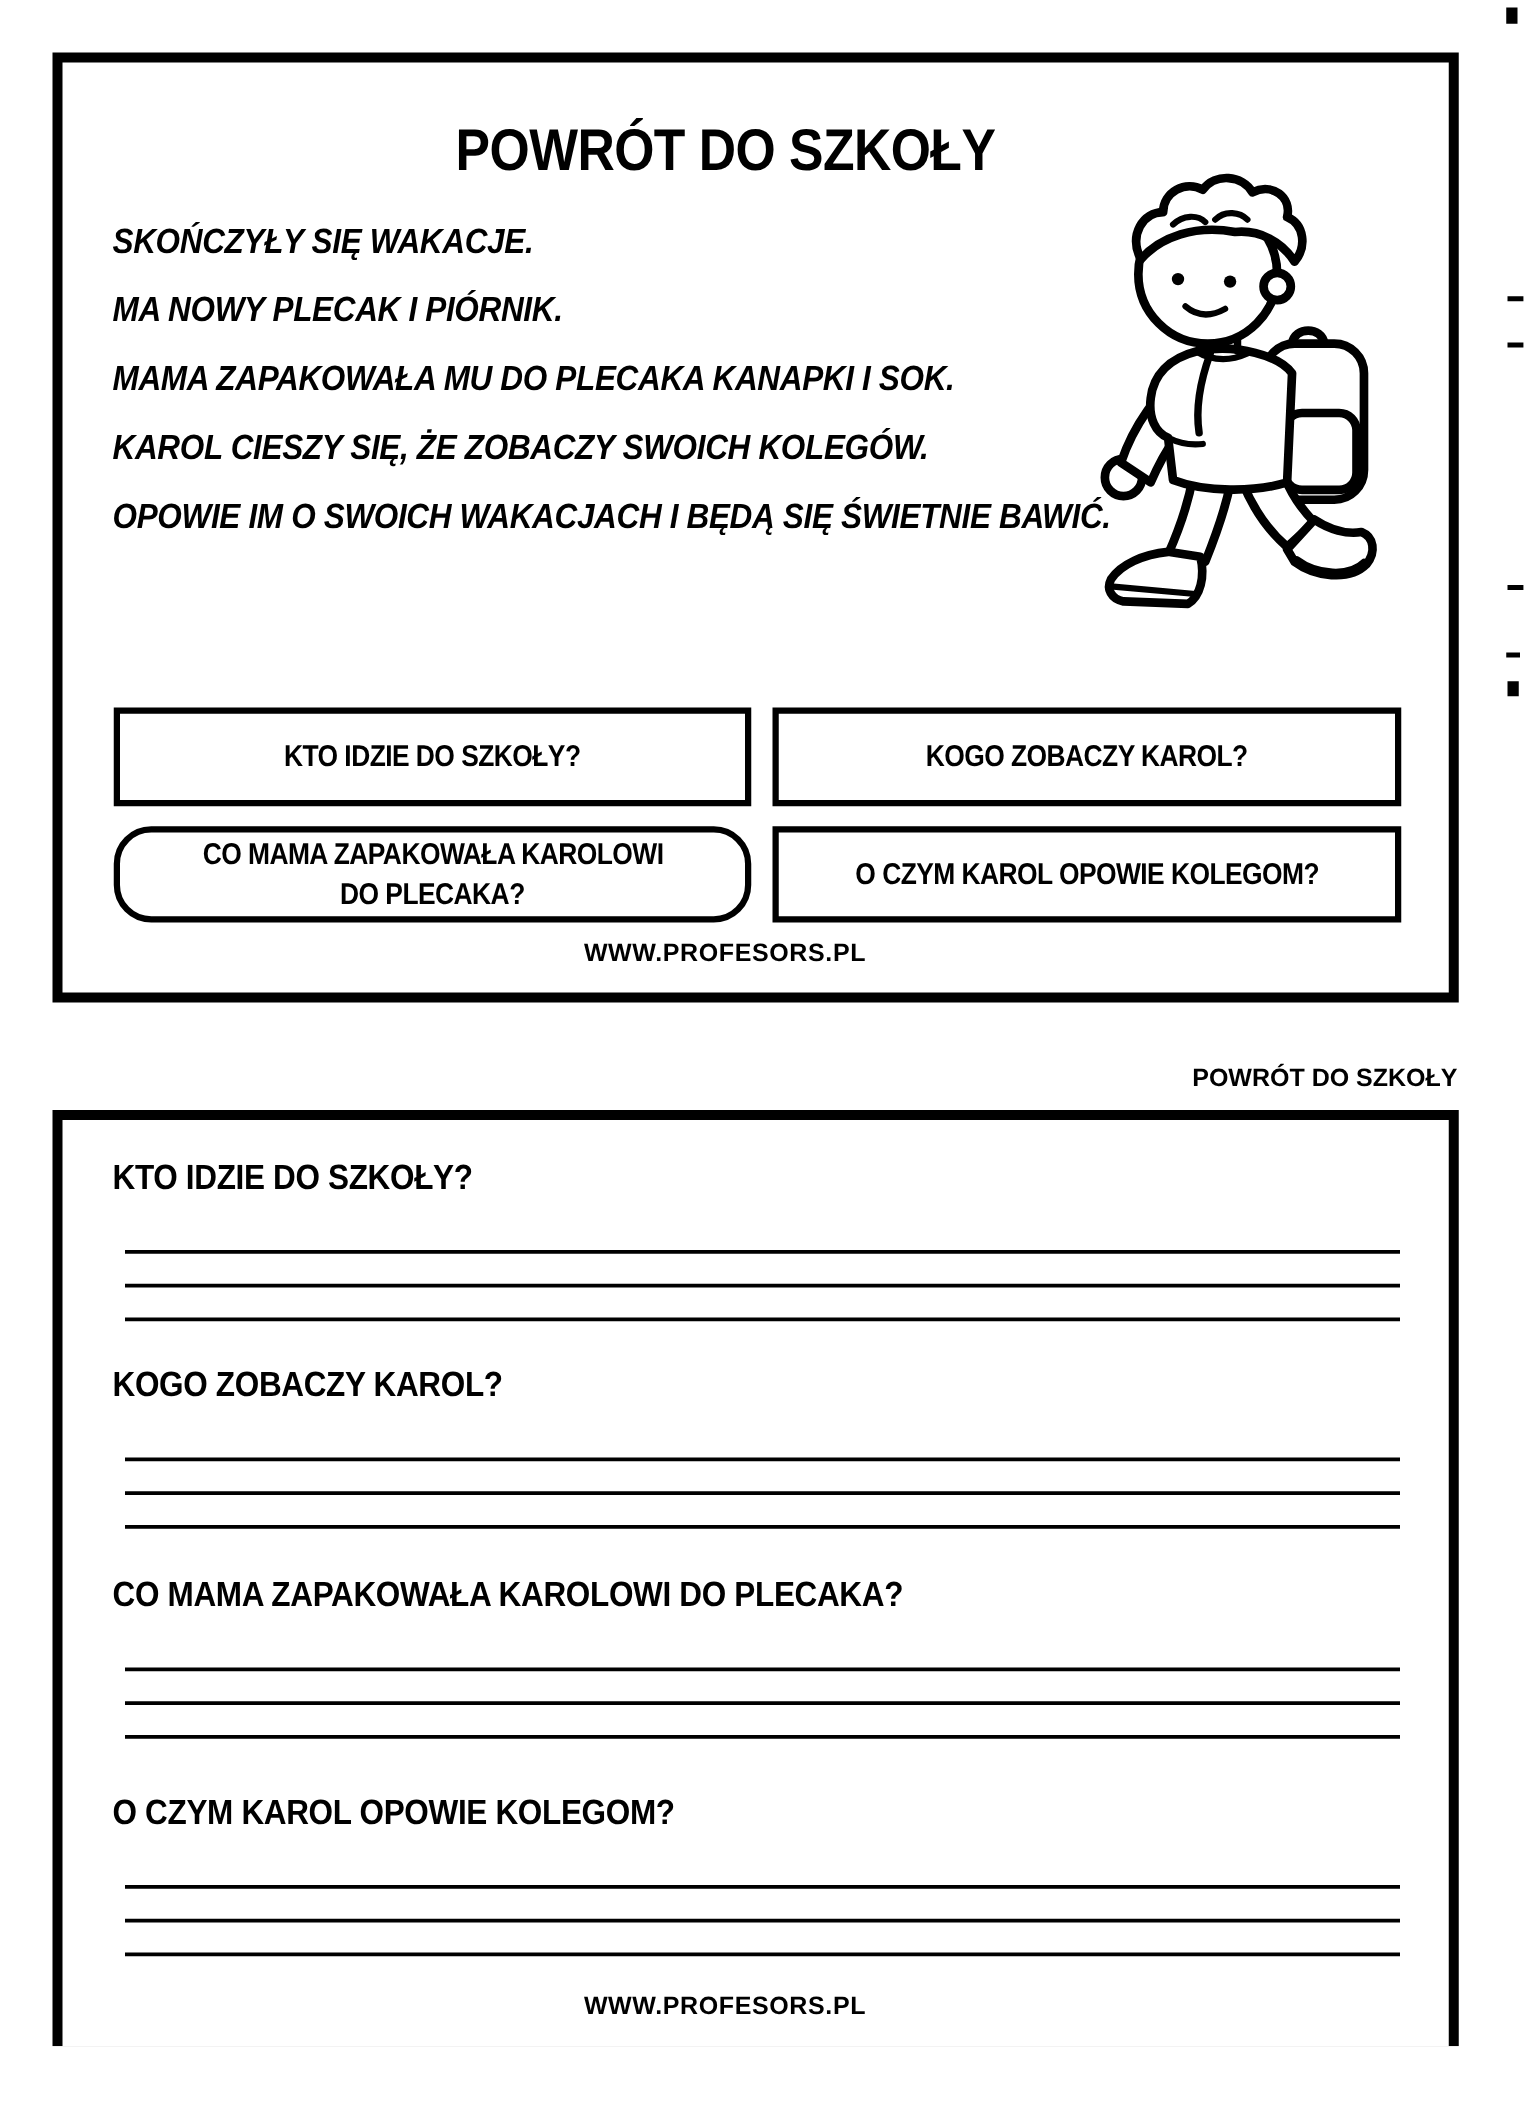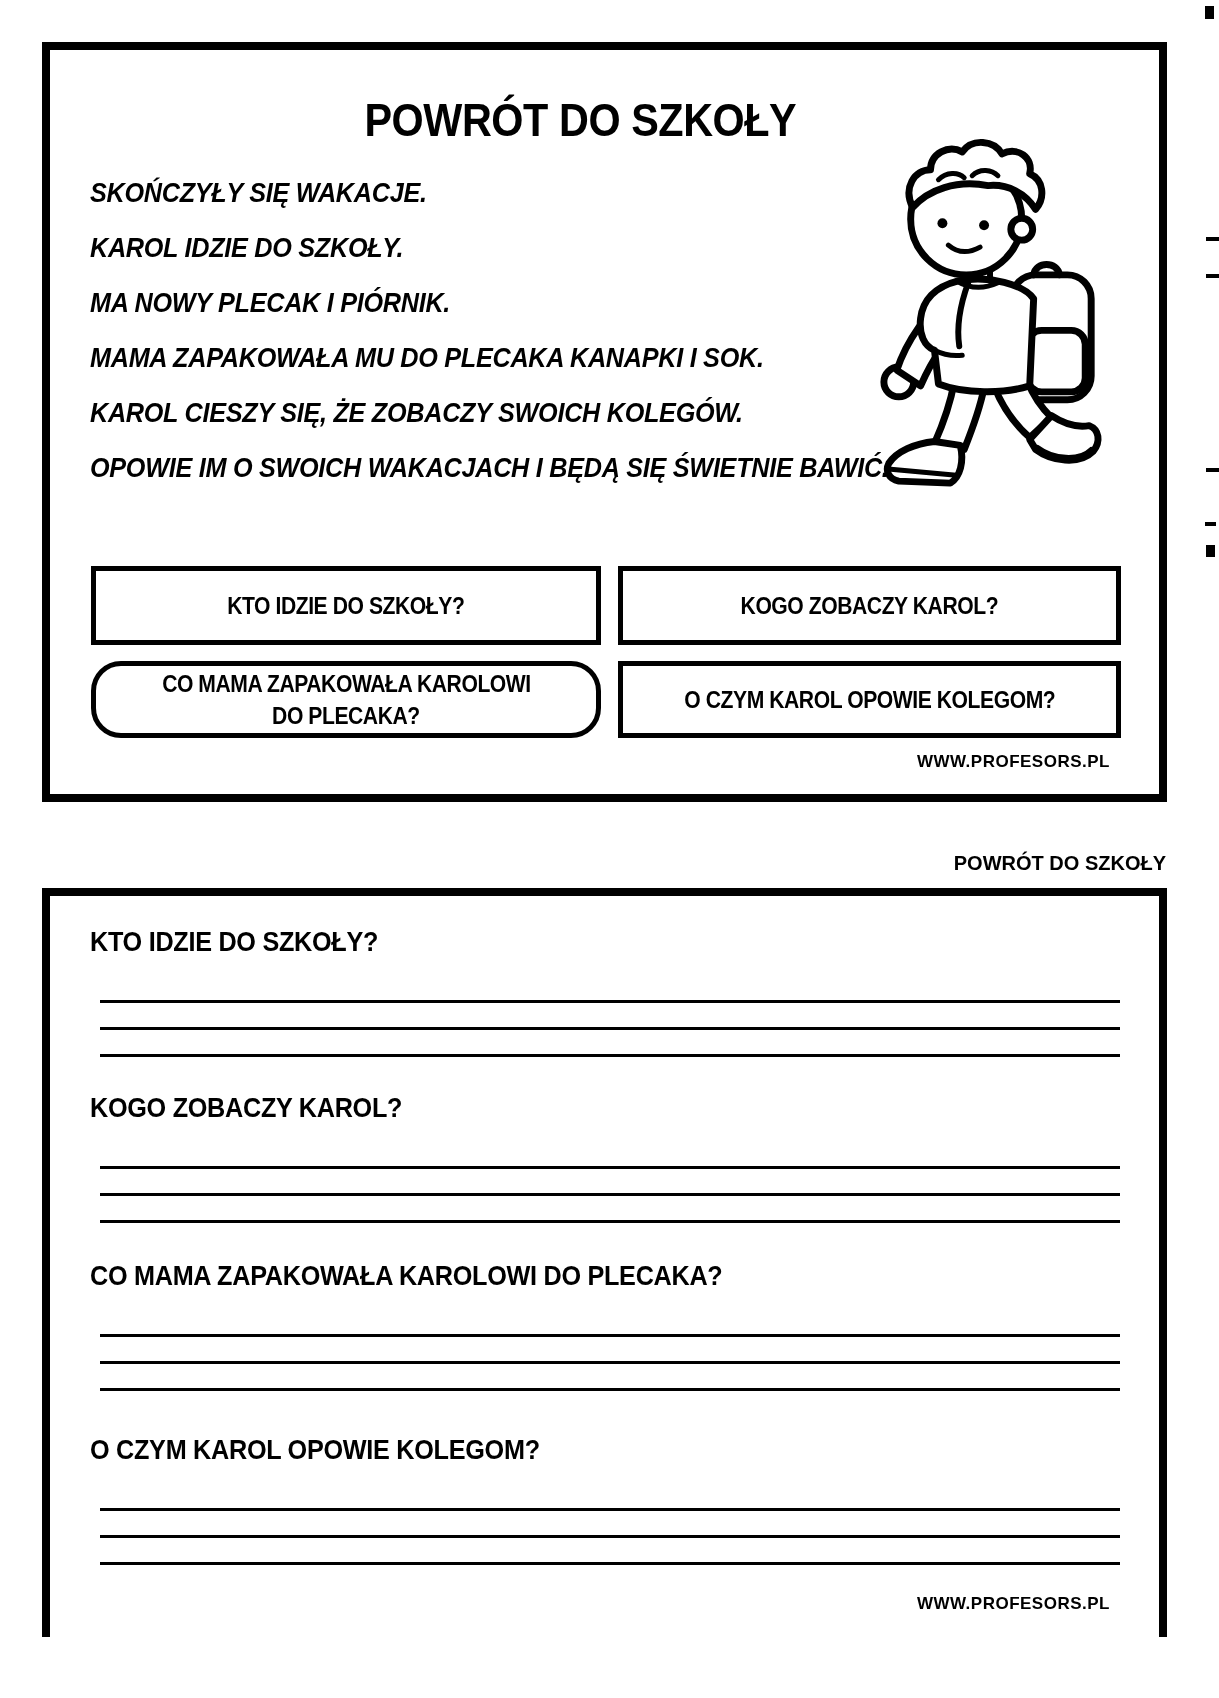--- a/index.html
+++ b/index.html
@@ -24,22 +24,22 @@
 
   .qbox { position:absolute; border:5px solid #000; box-sizing:border-box;
           display:flex; flex-direction:column; align-items:center; justify-content:center;
           text-align:center; font-weight:700; font-size:24px; line-height:1.3; }
   .qbox .cond { display:block; }
   #qbox1 { left:41px;  top:516px; width:510px; height:79px; }
   #qbox2 { left:568px; top:516px; width:503px; height:79px; }
   #qbox3 { left:41px;  top:611px; width:510px; height:77px;border-radius:30px; }
   #qbox4 { left:568px; top:611px; width:503px; height:77px; }
 
-  .panel-footer { position:absolute; left:0; width:1060px; text-align:right;
-                  font-size:17px; font-weight:700; letter-spacing:0.5px; }
+  .panel-footer { position:absolute; left:0; width:1060px; text-align:center;
+                  font-size:20px; font-weight:700; letter-spacing:0.5px; }
   #footer1 { top:702px; }
   #footer2 { top:698px; }
 
   .page-header2 { position:absolute; left:42px; top:852px; width:1124px; text-align:right;
                   font-size:20px; font-weight:700; }
 
   .qa { position:absolute; left:40px; width:1034px; height:155px; }
   #qa1 { top:30px; }  #qa2 { top:196px; }  #qa3 { top:364px; }  #qa4 { top:538px; }
   .q-label { font-size:28px; font-weight:700; }
   .ans-line { position:absolute; left:10px; width:1020px; height:0; border-top:3px solid #000; }
@@ -59,21 +59,20 @@
 <div class="page">
 
   <div class="panel" id="panel1">
 
     <div class="title">
       <span class="cond">POWRÓT DO SZKOŁY</span>
     </div>
 
     <div class="story">
       <div class="story-line"><span class="condL">SKOŃCZYŁY SIĘ WAKACJE.</span></div>
-      <div class="story-line"><span class="condL">KAROL IDZIE DO SZKOŁY.</span></div>
       <div class="story-line"><span class="condL">MA NOWY PLECAK I PIÓRNIK.</span></div>
       <div class="story-line"><span class="condL">MAMA ZAPAKOWAŁA MU DO PLECAKA KANAPKI I SOK.</span></div>
       <div class="story-line"><span class="condL">KAROL CIESZY SIĘ, ŻE ZOBACZY SWOICH KOLEGÓW.</span></div>
       <div class="story-line"><span class="condL">OPOWIE IM O SWOICH WAKACJACH I BĘDĄ SIĘ ŚWIETNIE BAWIĆ.</span></div>
     </div>
 
     <div class="illustration">
       <svg viewBox="0 0 300 365" width="298" height="362">
         <g stroke="#000" stroke-width="7" fill="#fff" stroke-linecap="round" stroke-linejoin="round">
 

